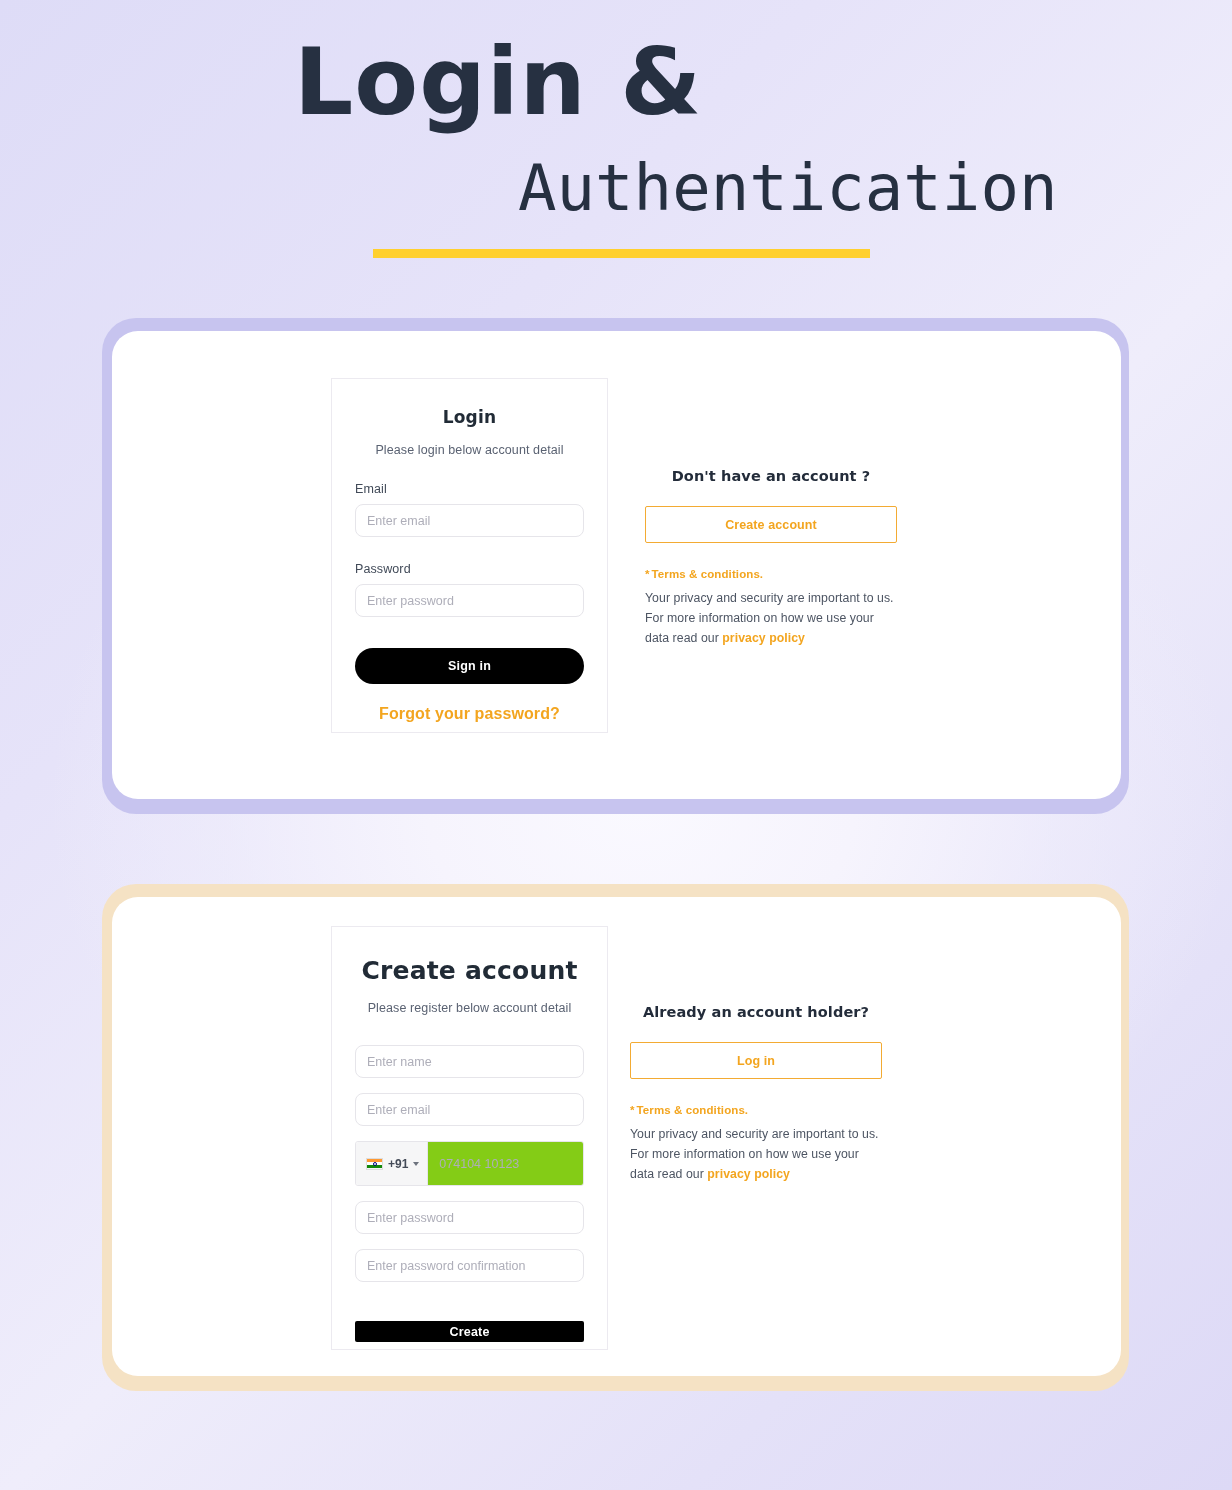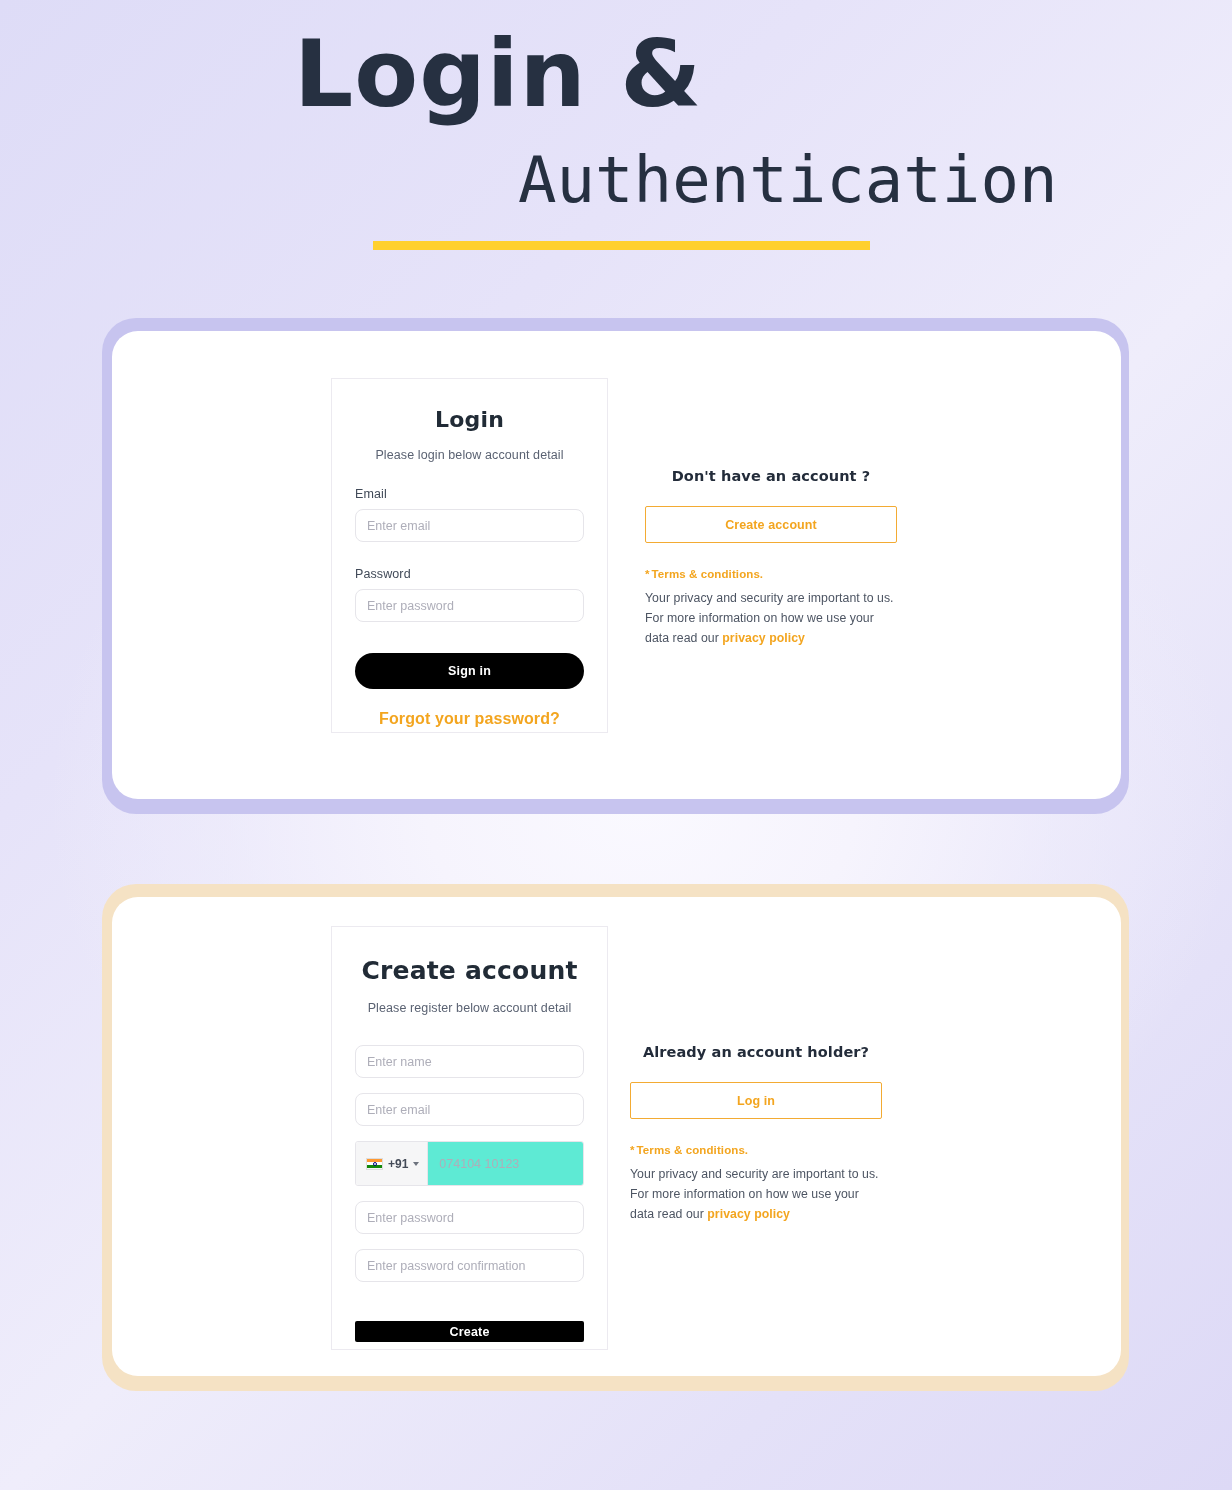--- a/index.html
+++ b/index.html
@@ -16,21 +16,21 @@
     background-image:
       radial-gradient(ellipse 760px 620px at 52% 54%, #faf9ff 0%, #f6f4fd 28%, rgba(240,238,252,0.55) 55%, rgba(224,221,247,0.0) 78%),
       linear-gradient(135deg, #dedcf7 0%, #e6e3f9 30%, #efedfb 55%, #e4e1f8 80%, #ddd9f6 100%);
     overflow: hidden;
     position: relative;
   }
 
   
   .heading {
     width: 1232px;
-    padding-top: 28px;
+    padding-top: 36px;
   }
   .heading-line1 {
     font-family: "DejaVu Sans", sans-serif;
     font-weight: bold;
     font-size: 93px;
     line-height: 1.0;
     color: #263041;
     letter-spacing: 1px;
     padding-left: 294px;
   }
@@ -110,21 +110,21 @@
     padding: 29px 23px 0 23px;
   }
 
   .card-title {
     text-align: center;
     font-family: "DejaVu Sans", sans-serif;
     font-weight: bold;
     color: #212b36;
     letter-spacing: 0.2px;
   }
-  .card-title.login  { font-size: 22px; }
+  .card-title.login  { font-size: 17px; }
   .card-title.register { font-size: 25px; }
 
   .card-subtitle {
     text-align: center;
     font-size: 12.5px;
     color: #5a6272;
     margin-top: 16px;
     letter-spacing: 0.1px;
   }
 
@@ -203,21 +203,21 @@
     border-top: 4.5px solid #6d737e;
   }
   .phone-input {
     flex: 1;
     border: none;
     outline: none;
     padding: 0 11px;
     font-family: "Liberation Sans", sans-serif;
     font-size: 12.5px;
     color: #3a4150;
-    background: #5eead4;
+    background: #84cc16;
   }
   .phone-input::placeholder { color: #aeaeb9; }
 
   
   .btn-primary {
     display: block;
     width: 100%;
     border: none;
     background: #000000;
     color: #ffffff;
@@ -245,21 +245,21 @@
     font-size: 16px;
     font-weight: bold;
     color: #f3a51f;
     text-decoration: none;
     letter-spacing: 0.1px;
   }
 
   
   .side-info { position: absolute; width: 252px; }
   .side-info.login    { left: 621px; top: 468px; margin-left: 24px; }
-  .side-info.register { left: 630px; top: 1044px; }
+  .side-info.register { left: 630px; top: 1004px; }
 
   .side-heading {
     text-align: center;
     font-family: "DejaVu Sans", sans-serif;
     font-weight: bold;
     font-size: 14.5px;
     color: #232c3a;
     letter-spacing: 0.1px;
   }
 

